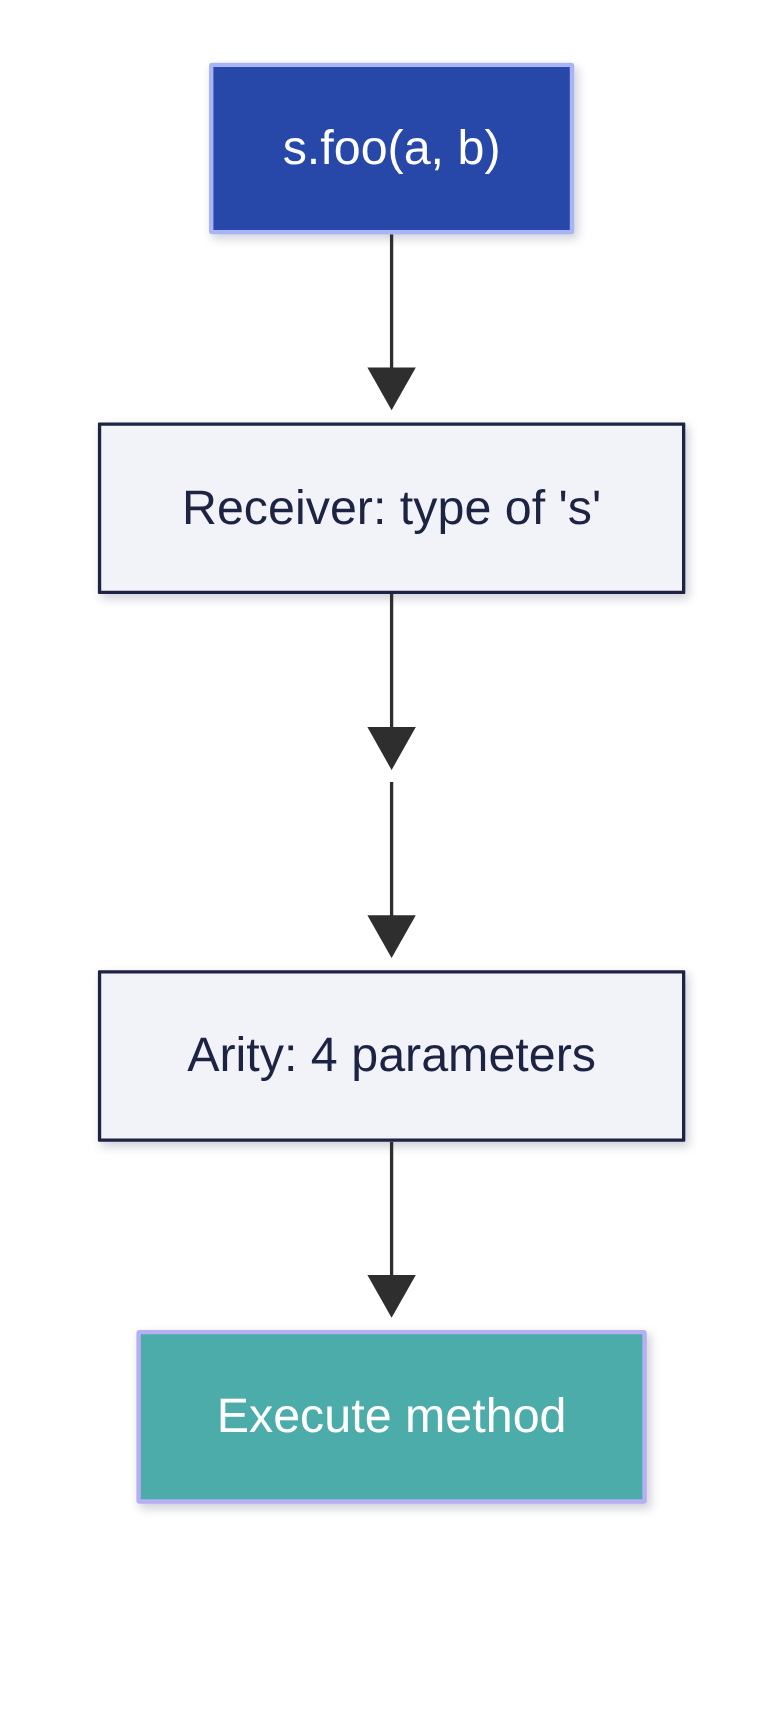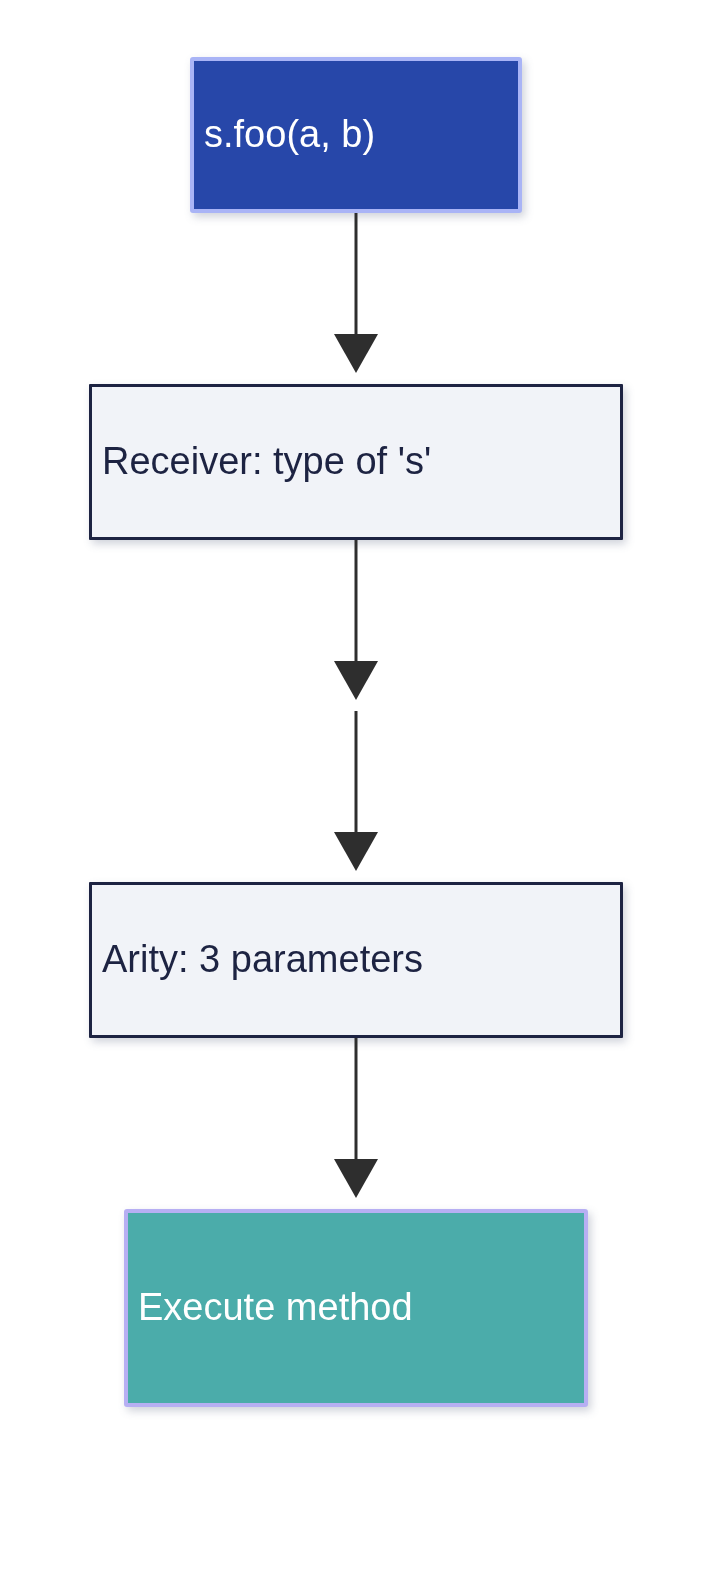--- a/index.html
+++ b/index.html
@@ -16,42 +16,42 @@
     display: flex;
     flex-direction: column;
     align-items: center;
     box-sizing: border-box;
     padding-top: 57px;
     overflow: hidden;
   }
   .node {
     display: flex;
     align-items: center;
-    justify-content: flex-start;
+    justify-content: center;
     box-sizing: border-box;
     height: 156px;
-    font-size: 38px;
+    font-size: 44px;
     line-height: 1.2;
     text-align: center;
     flex: 0 0 auto;
     box-shadow: 3px 4px 9px rgba(100, 110, 135, 0.30);
   }
   .node.start {
     width: 332px;
     border: 4px solid;
     border-radius: 3px;
   }
   .node.process {
     width: 534px;
     border: 3px solid;
     border-radius: 1px;
   }
   .node.end {
     width: 464px;
-    height: 198px;
+    height: 158px;
     border: 4px solid;
     border-radius: 3px;
   }
   .arrow {
     flex: 0 0 auto;
     display: block;
   }
   .node-label {
     display: block;
     padding: 0 10px;
@@ -80,21 +80,21 @@
     <polygon points="1,121 45,121 23,160" fill="currentColor"></polygon>
   </svg>
 
 
   <svg class="arrow" width="46" height="171" viewBox="0 0 46 171" style="color: rgb(46, 46, 46);">
     <line x1="23" y1="0" x2="23" y2="123" stroke="currentColor" stroke-width="3"></line>
     <polygon points="1,121 45,121 23,160" fill="currentColor"></polygon>
   </svg>
 
   <div class="node process" style="background-color: rgb(241, 243, 248); border-color: rgb(29, 35, 66); color: rgb(29, 35, 66);">
-    <span class="node-label">Arity: 3 parameters</span>
+    <span class="node-label">Arity: 4 parameters</span>
   </div>
 
   <svg class="arrow" width="46" height="171" viewBox="0 0 46 171" style="color: rgb(46, 46, 46);">
     <line x1="23" y1="0" x2="23" y2="123" stroke="currentColor" stroke-width="3"></line>
     <polygon points="1,121 45,121 23,160" fill="currentColor"></polygon>
   </svg>
 
   <div class="node end" style="background-color: rgb(75, 172, 170); border-color: rgb(183, 175, 243); color: rgb(255, 255, 255);">
     <span class="node-label">Execute method</span>
   </div>

